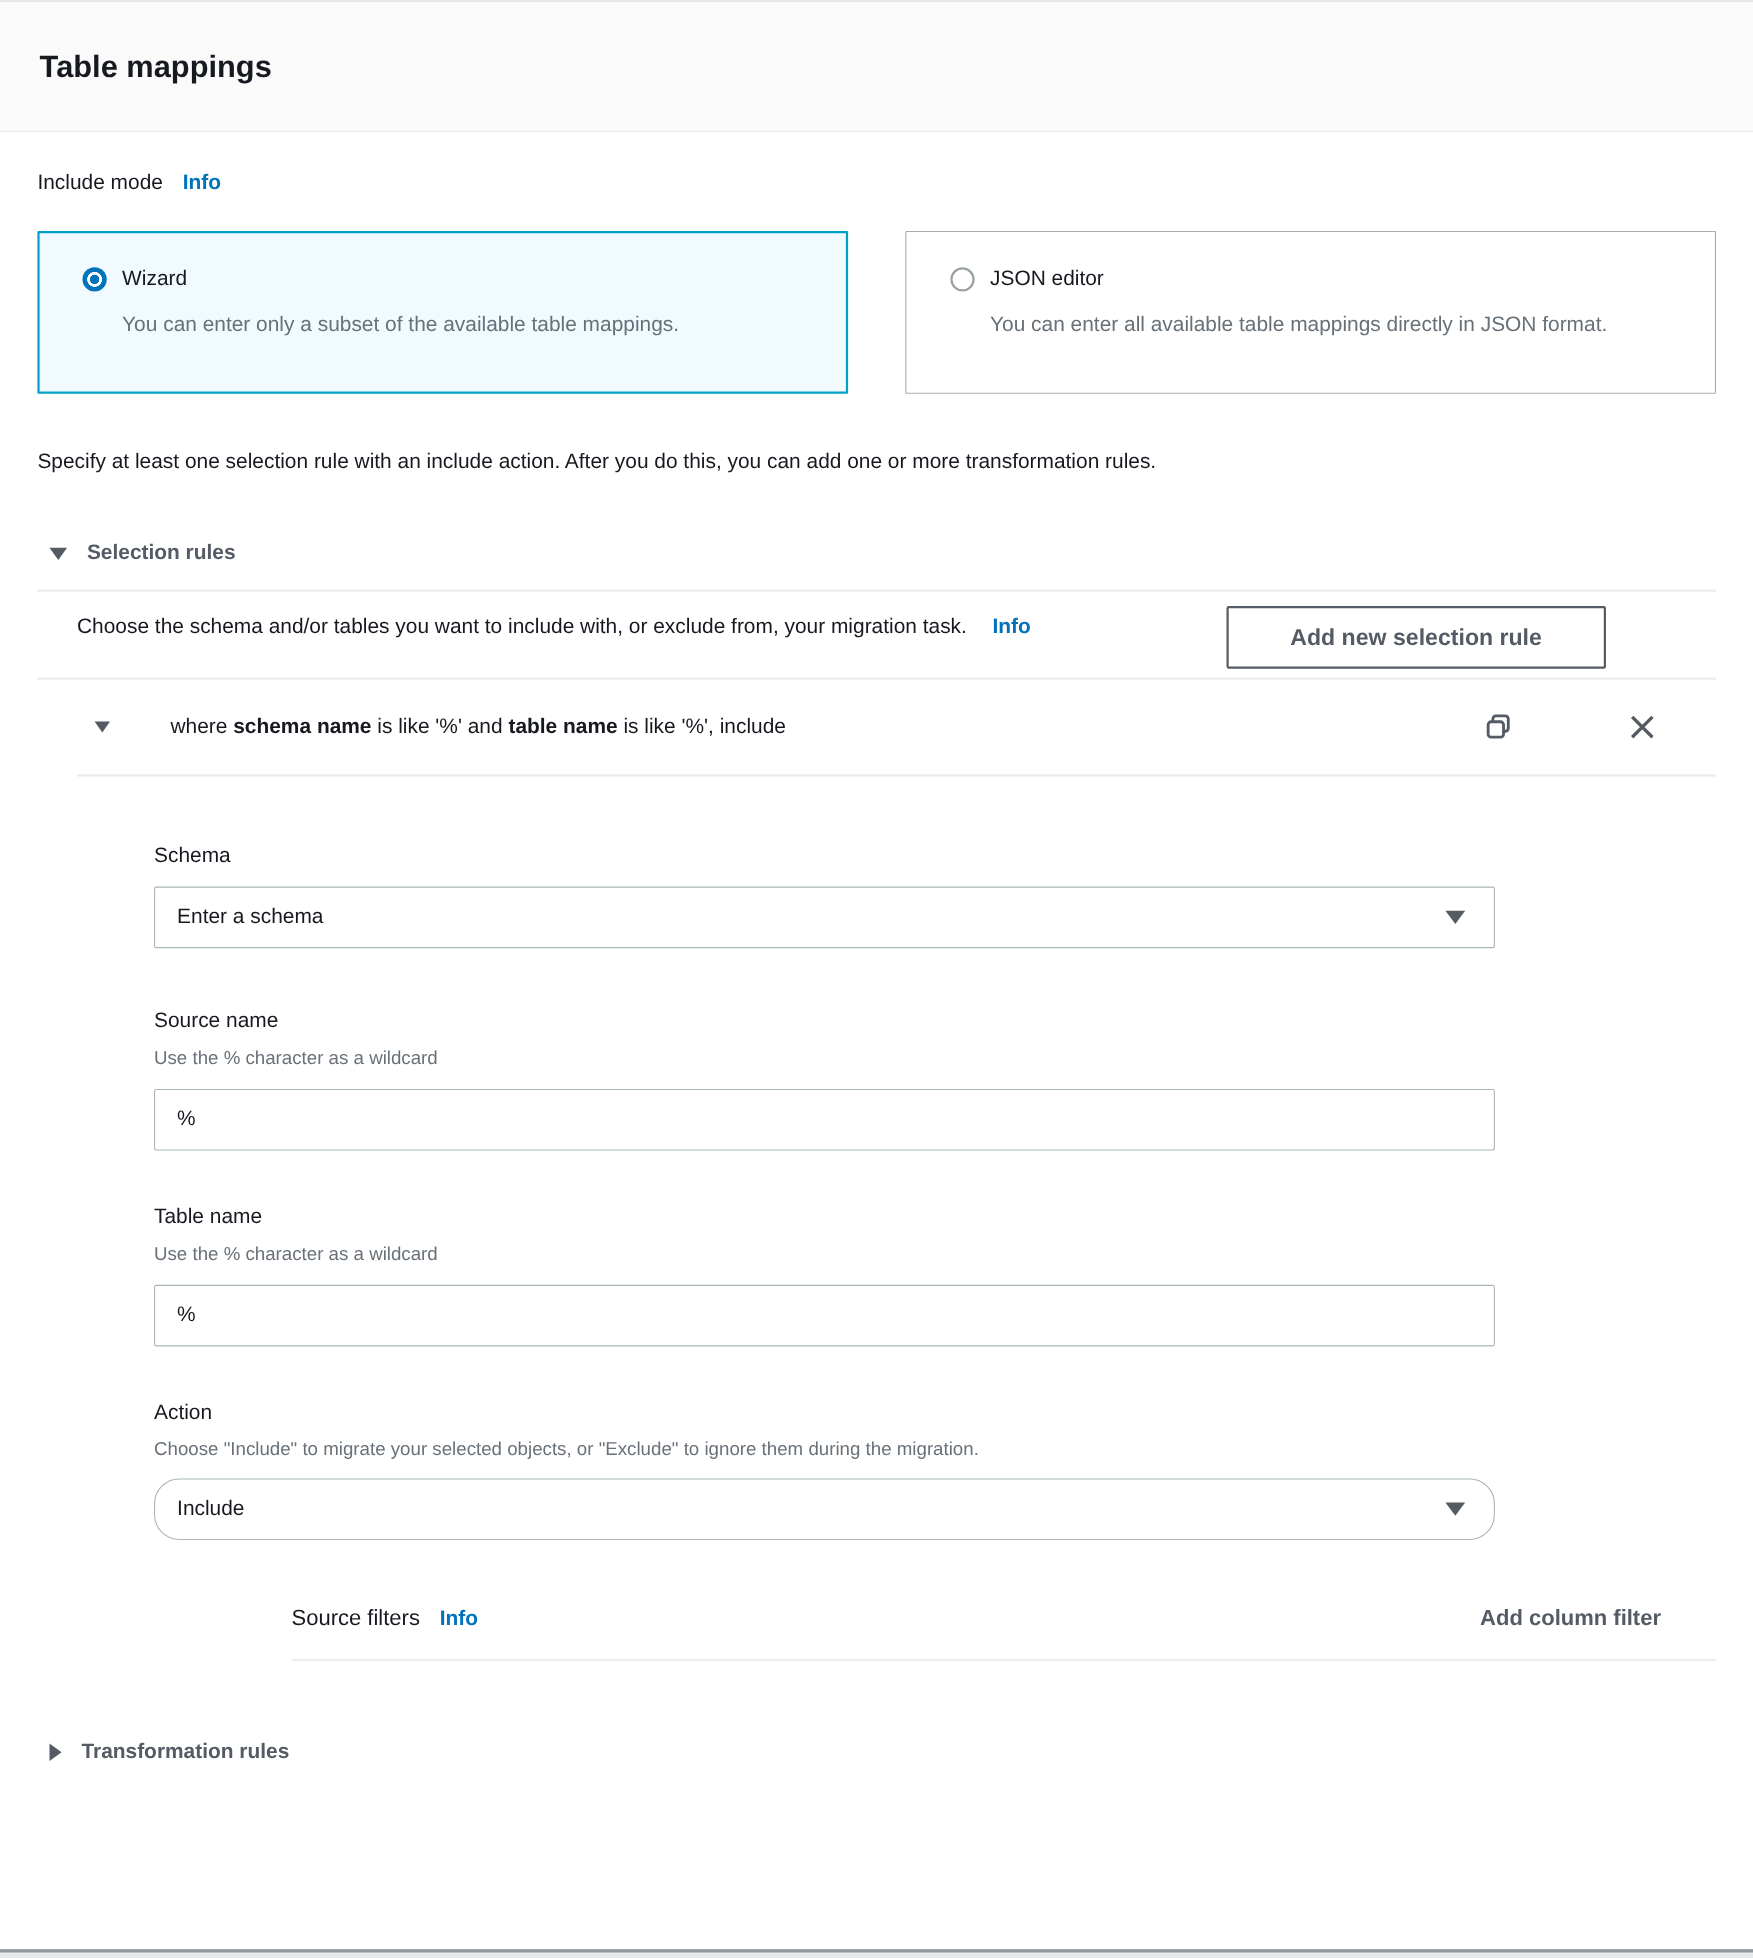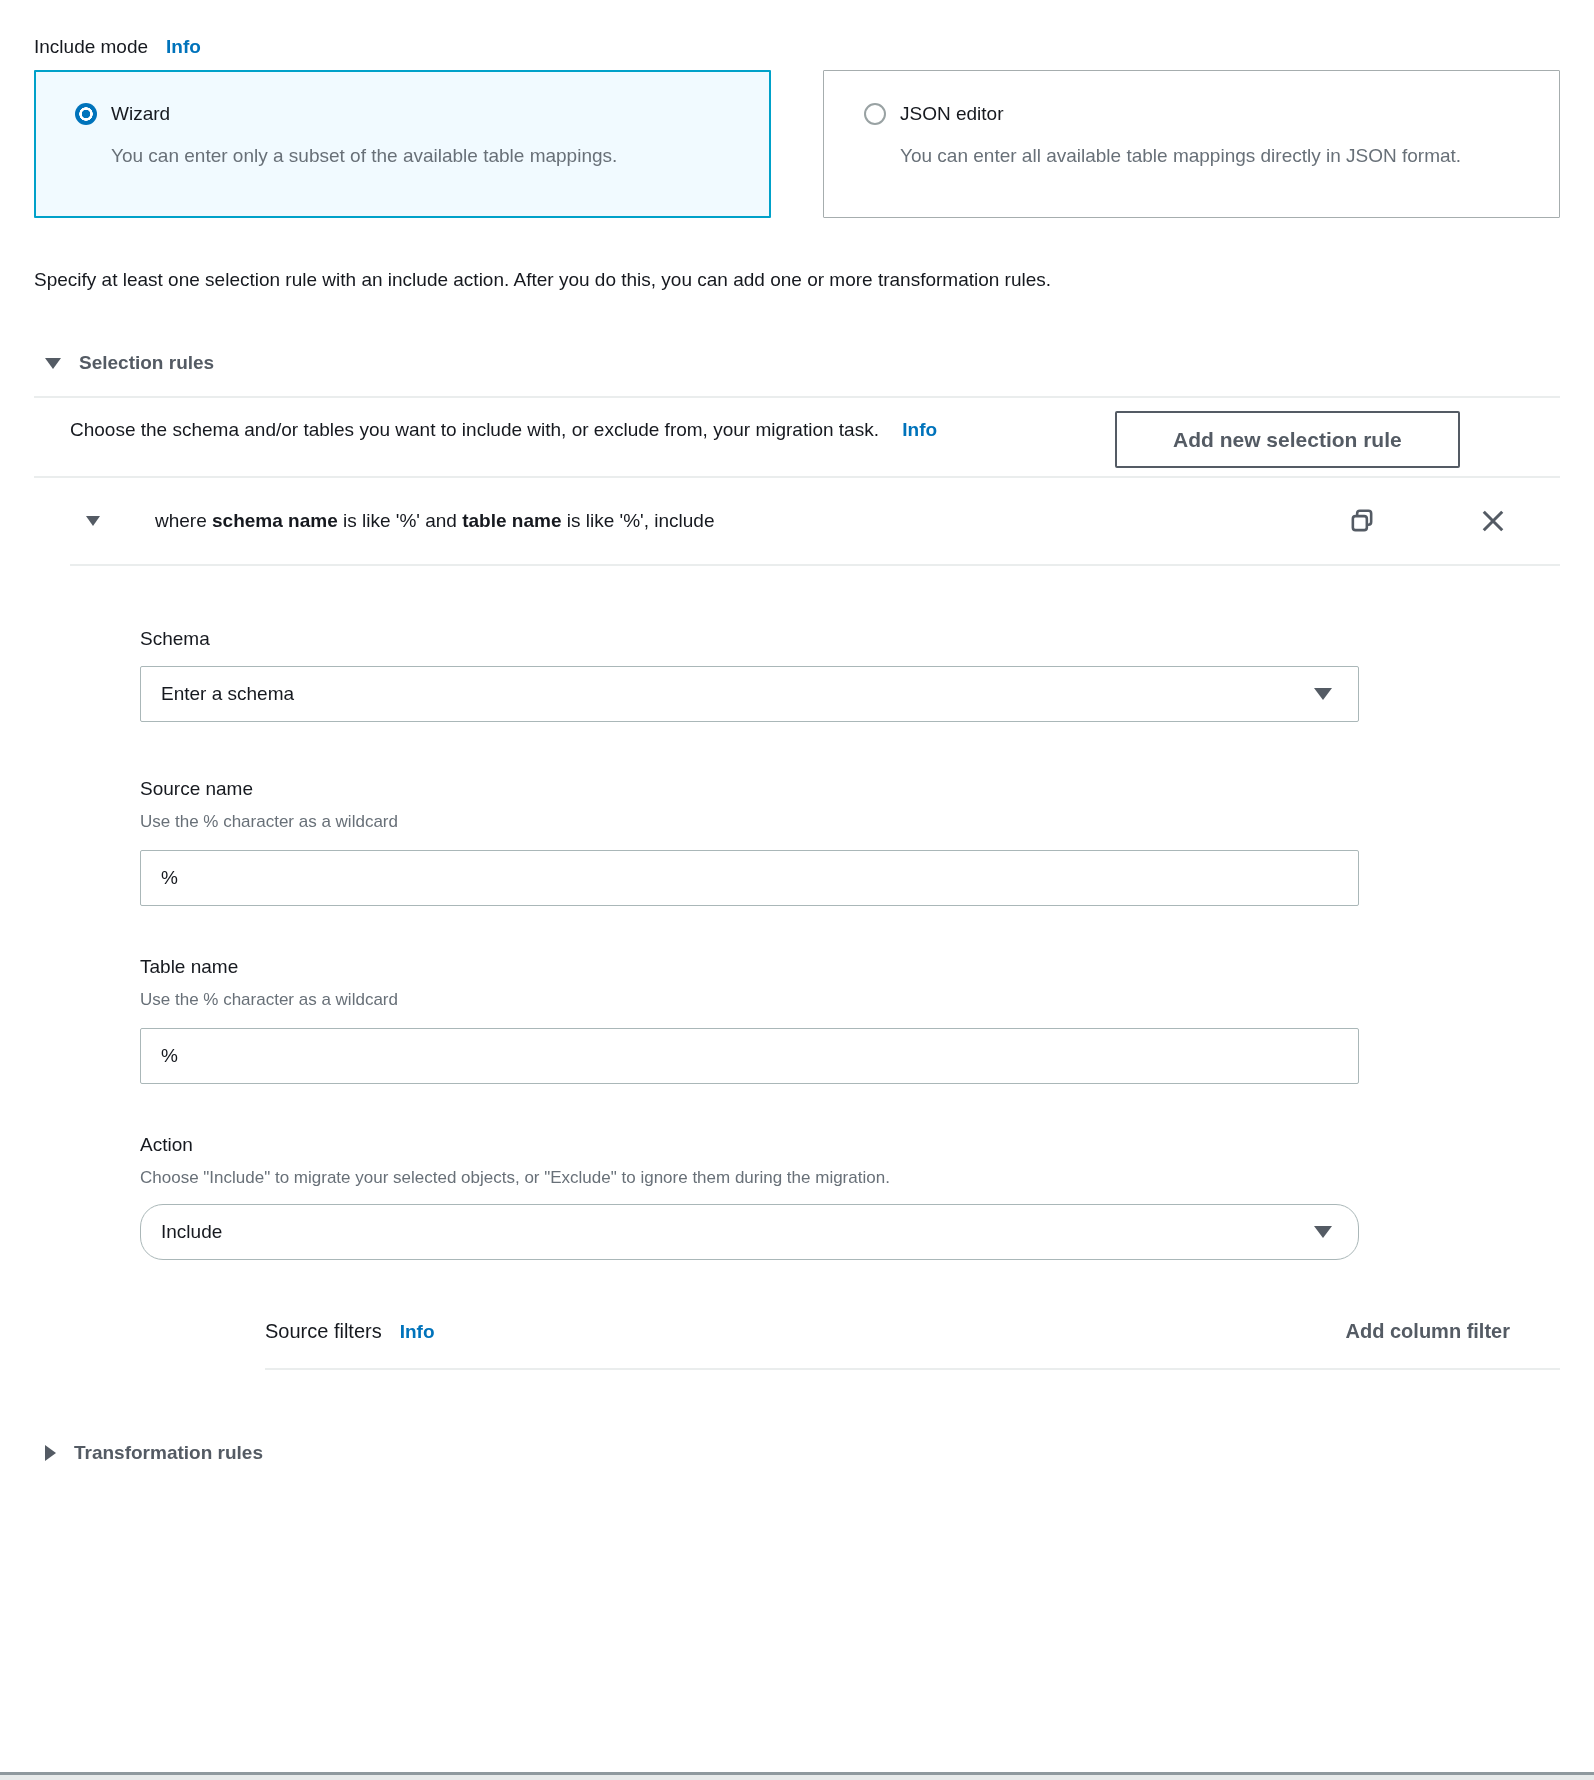--- a/index.html
+++ b/index.html
@@ -23,21 +23,21 @@
     padding: 0 36px;
   }
   .panel-header h1 { font-size: 28px; font-weight: 700; color: #16191f; }
 
   .content { padding: 0 34px; }
 
   
   .label-row { margin-top: 36px; font-size: 19px; display: flex; align-items: baseline; }
   .info-link { color: #0073bb; font-weight: 700; margin-left: 18px; text-decoration: none; cursor: pointer; }
 
-  .tiles { display: flex; gap: 52px; margin-top: 12px; }
+  .tiles { display: flex; gap: 52px; margin-top: 32px; }
   .tile {
     flex: 1;
     height: 148px;
     border: 1px solid #a6adae;
     background: #ffffff;
     border-radius: 1px;
     padding: 26px 30px 0 40px;
     display: flex;
     cursor: pointer;
   }
@@ -124,20 +124,23 @@
   .bottom-bar {
     position: absolute; left: 0; right: 0; bottom: 0;
     height: 8px; background: #e7eaea; border-top: 3px solid #8f999e;
   }
 </style>
 </head>
 <body>
 
 <div>
 
+  <header class="panel-header">
+    <h1>Table mappings</h1>
+  </header>
 
   <main class="content">
 
     <div class="label-row">
       <span>Include mode</span>
       <a class="info-link">Info</a>
     </div>
 
     <div class="tiles">
       <div class="tile selected">

